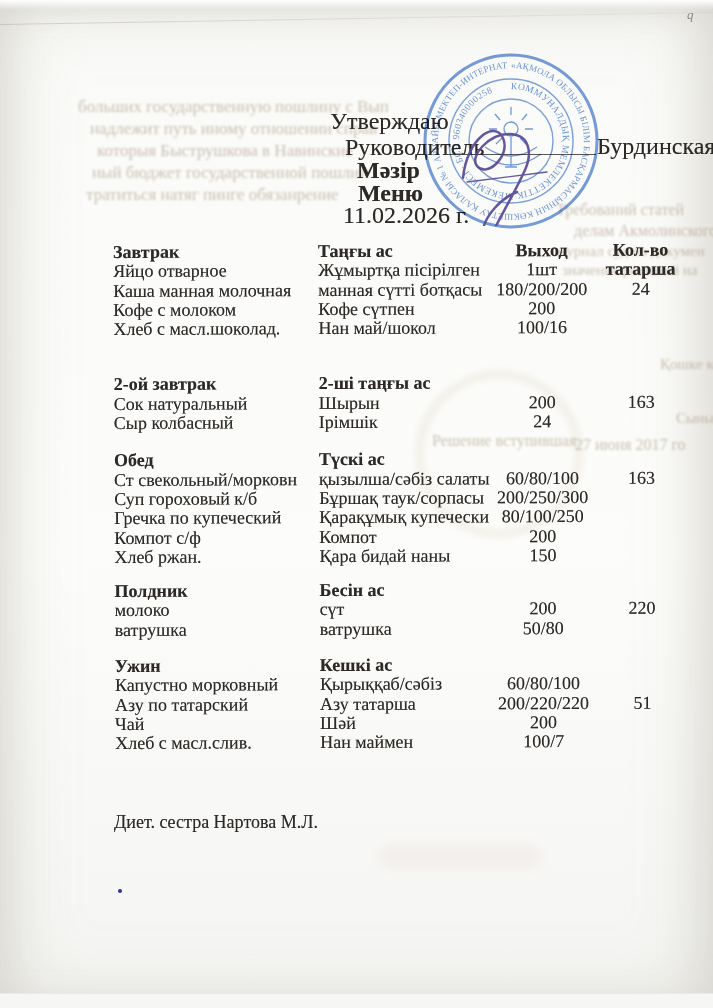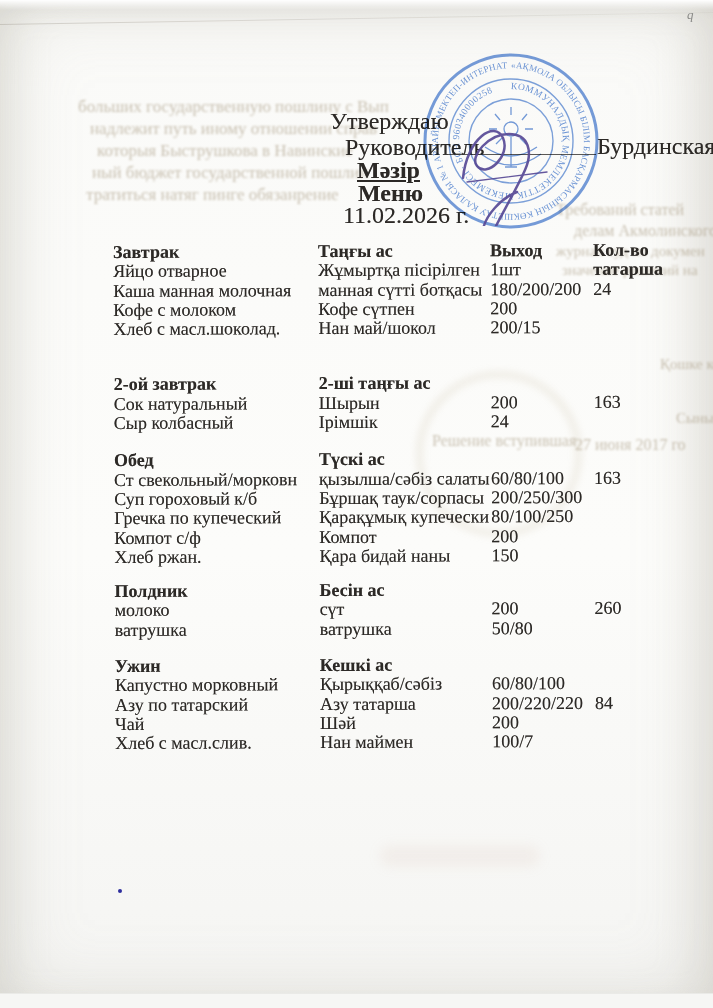--- a/index.html
+++ b/index.html
@@ -16,21 +16,21 @@
   
   .appr{font-size:24px;white-space:nowrap;}
   .sig-line{position:absolute;left:443px;top:154px;width:153px;height:1px;background:#3c3a38;opacity:.85;}
   
   .stamp{position:absolute;left:421px;top:51px;width:180px;height:180px;opacity:.9;mix-blend-mode:multiply;}
   .signature{position:absolute;left:437px;top:94px;width:132px;height:132px;}
   
   .menu{position:absolute;left:113px;top:243px;width:580px;font-size:18px;line-height:19.3px;transform:rotate(-0.25deg);transform-origin:left top;}
   .row{display:grid;grid-template-columns:205px 172px 103px 95px;height:19.3px;}
   .c{overflow:visible;white-space:nowrap;}
-  .c3,.c4{text-align:left;}
+  .c3,.c4{text-align:center;}
   .sec{margin-top:0;}
   
   .bleed-line{position:absolute;white-space:nowrap;color:#97876a;opacity:.5;filter:blur(1.2px);font-family:"Liberation Serif","DejaVu Serif",serif;}
   .ghost-circle{position:absolute;left:415px;top:370px;width:150px;height:150px;border:9px solid rgba(185,165,135,.12);border-radius:50%;filter:blur(3px);}
   .crease{position:absolute;left:-5px;top:24px;width:730px;height:1px;background:linear-gradient(90deg,rgba(130,122,108,.28),rgba(130,122,108,.06));transform:rotate(-0.95deg);transform-origin:left center;}
   .top-fade{position:absolute;top:0;left:0;right:0;height:10px;background:linear-gradient(#ffffff,rgba(255,255,255,0));}
   .bottom-strip{position:absolute;bottom:0;left:0;right:0;height:14px;background:#f6f6f4;border-top:1px solid rgba(100,100,95,.08);}
   .blue-dot{position:absolute;left:118px;top:889px;width:4px;height:4px;border-radius:50%;background:#2d2d9d;}
   .corner-mark{position:absolute;left:687px;top:7px;font-size:13px;color:#8a8a88;font-style:italic;}
   .smudge{position:absolute;left:380px;top:845px;width:160px;height:22px;background:rgba(205,165,145,.10);filter:blur(6px);border-radius:10px;}
@@ -59,21 +59,21 @@
     <span class="bleed-line" style="left:432px;top:432px;font-size:16px;">Решение вступившая</span>
     <span class="bleed-line" style="left:575px;top:436px;font-size:16px;">27 июня 2017 го</span>
     <span class="bleed-line" style="left:660px;top:356px;font-size:15px;">Қошке керек</span>
     <span class="bleed-line" style="left:676px;top:410px;font-size:15px;">Сынып</span>
   </div>
 
   <div class="abs appr soft" style="left:330px;top:108px;">Утверждаю</div>
   <div class="abs appr soft" style="left:345px;top:134px;">Руководитель</div>
   <div class="sig-line"></div>
   <div class="abs appr soft" style="left:597px;top:133px;">Бурдинская О.В.</div>
-  <div class="abs appr soft b" style="left:357px;top:157px;text-decoration:underline;">Мәзір</div>
+  <div class="abs appr soft b" style="left:357px;top:157px;">Мәзір</div>
   <div class="abs appr soft b" style="left:358px;top:180px;">Меню</div>
   <div class="abs appr soft" style="left:343px;top:202px;">11.02.2026 г.</div>
 
   <svg class="stamp" viewBox="0 0 180 180">
     <defs>
       <path id="ring1" d="M 90,17 a 73,73 0 1,1 -0.01,0"></path>
       <path id="ring2" d="M 90,38 a 52,52 0 1,1 -0.01,0"></path>
     </defs>
     <g stroke="#4b7ed2" fill="none">
       <circle cx="90" cy="90" r="86" stroke-width="3" opacity=".85"></circle>
@@ -125,21 +125,21 @@
       </div>
       <div class="row">
         <div class="c c1">Кофе с молоком</div>
         <div class="c c2">Кофе сүтпен</div>
         <div class="c c3">200</div>
         <div class="c c4"></div>
       </div>
       <div class="row">
         <div class="c c1">Хлеб с масл.шоколад.</div>
         <div class="c c2">Нан май/шокол</div>
-        <div class="c c3">200/15</div>
+        <div class="c c3">100/16</div>
         <div class="c c4"></div>
       </div>
     </div>
 
     <div class="sec" style="margin-top:36px;">
       <div class="row">
         <div class="c c1 b">2-ой завтрак</div>
         <div class="c c2 b">2-ші таңғы ас</div>
         <div class="c c3"></div>
           <div class="c c4"></div>
@@ -201,21 +201,21 @@
       <div class="row">
         <div class="c c1 b">Полдник</div>
         <div class="c c2 b">Бесін ас</div>
         <div class="c c3"></div>
           <div class="c c4"></div>
       </div>
       <div class="row">
         <div class="c c1">молоко</div>
         <div class="c c2">сүт</div>
         <div class="c c3">200</div>
-        <div class="c c4">260</div>
+        <div class="c c4">220</div>
       </div>
       <div class="row">
         <div class="c c1">ватрушка</div>
         <div class="c c2">ватрушка</div>
         <div class="c c3">50/80</div>
         <div class="c c4"></div>
       </div>
     </div>
 
     <div class="sec" style="margin-top:17px;">
@@ -228,36 +228,37 @@
       <div class="row">
         <div class="c c1">Капустно морковный</div>
         <div class="c c2">Қырыққаб/сәбіз</div>
         <div class="c c3">60/80/100</div>
         <div class="c c4"></div>
       </div>
       <div class="row">
         <div class="c c1">Азу по татарский</div>
         <div class="c c2">Азу татарша</div>
         <div class="c c3">200/220/220</div>
-        <div class="c c4">84</div>
+        <div class="c c4">51</div>
       </div>
       <div class="row">
         <div class="c c1">Чай</div>
         <div class="c c2">Шәй</div>
         <div class="c c3">200</div>
         <div class="c c4"></div>
       </div>
       <div class="row">
         <div class="c c1">Хлеб с масл.слив.</div>
         <div class="c c2">Нан маймен</div>
         <div class="c c3">100/7</div>
         <div class="c c4"></div>
       </div>
     </div>
 
   </div>
 
+  <div class="footer-note soft">Диет. сестра Нартова М.Л.</div>
 
   <div class="blue-dot"></div>
   <div class="corner-mark">q</div>
   <div class="bottom-strip"></div>
 
 </div>
 
 </body></html>

